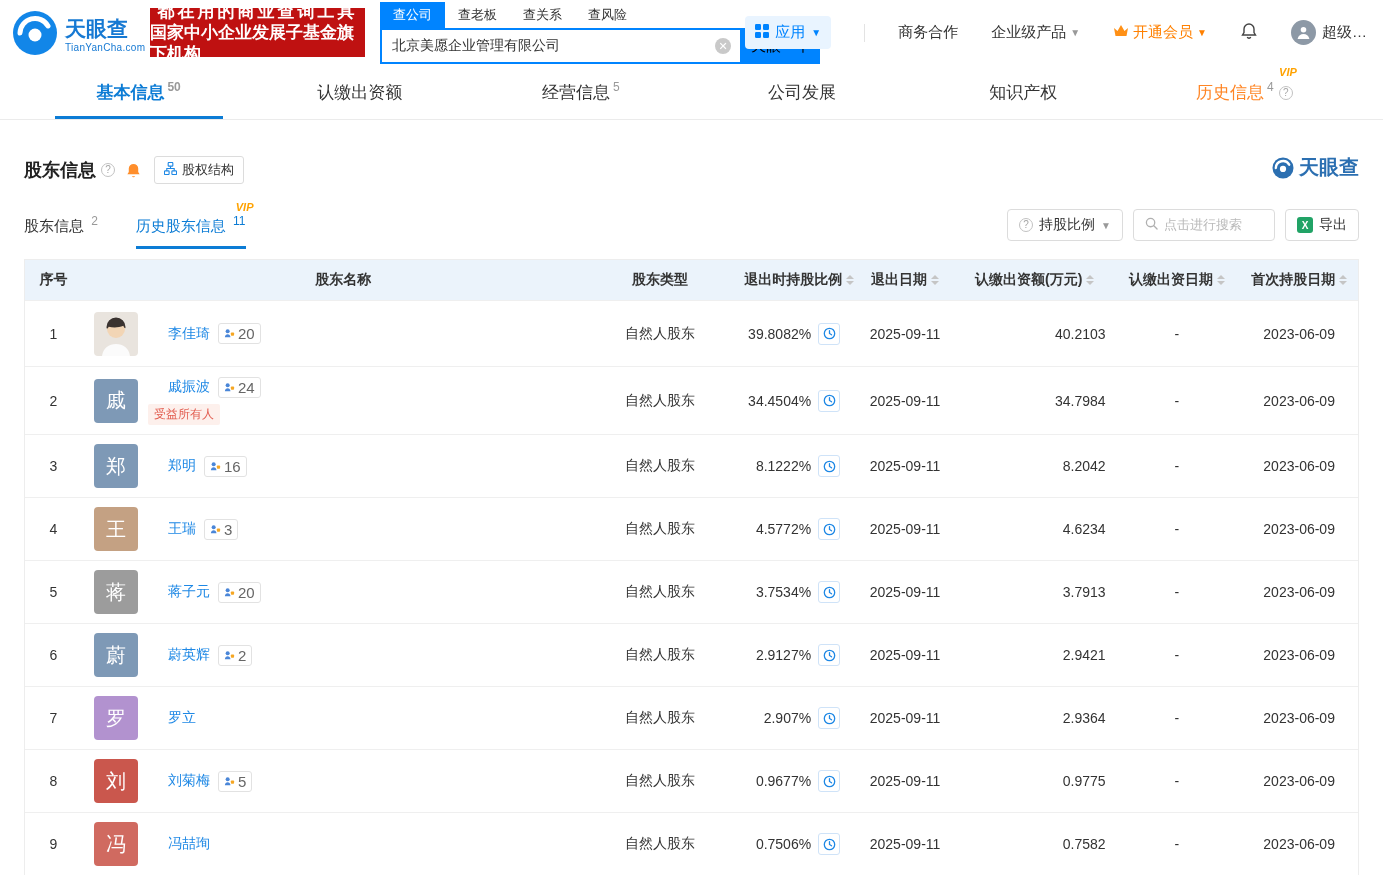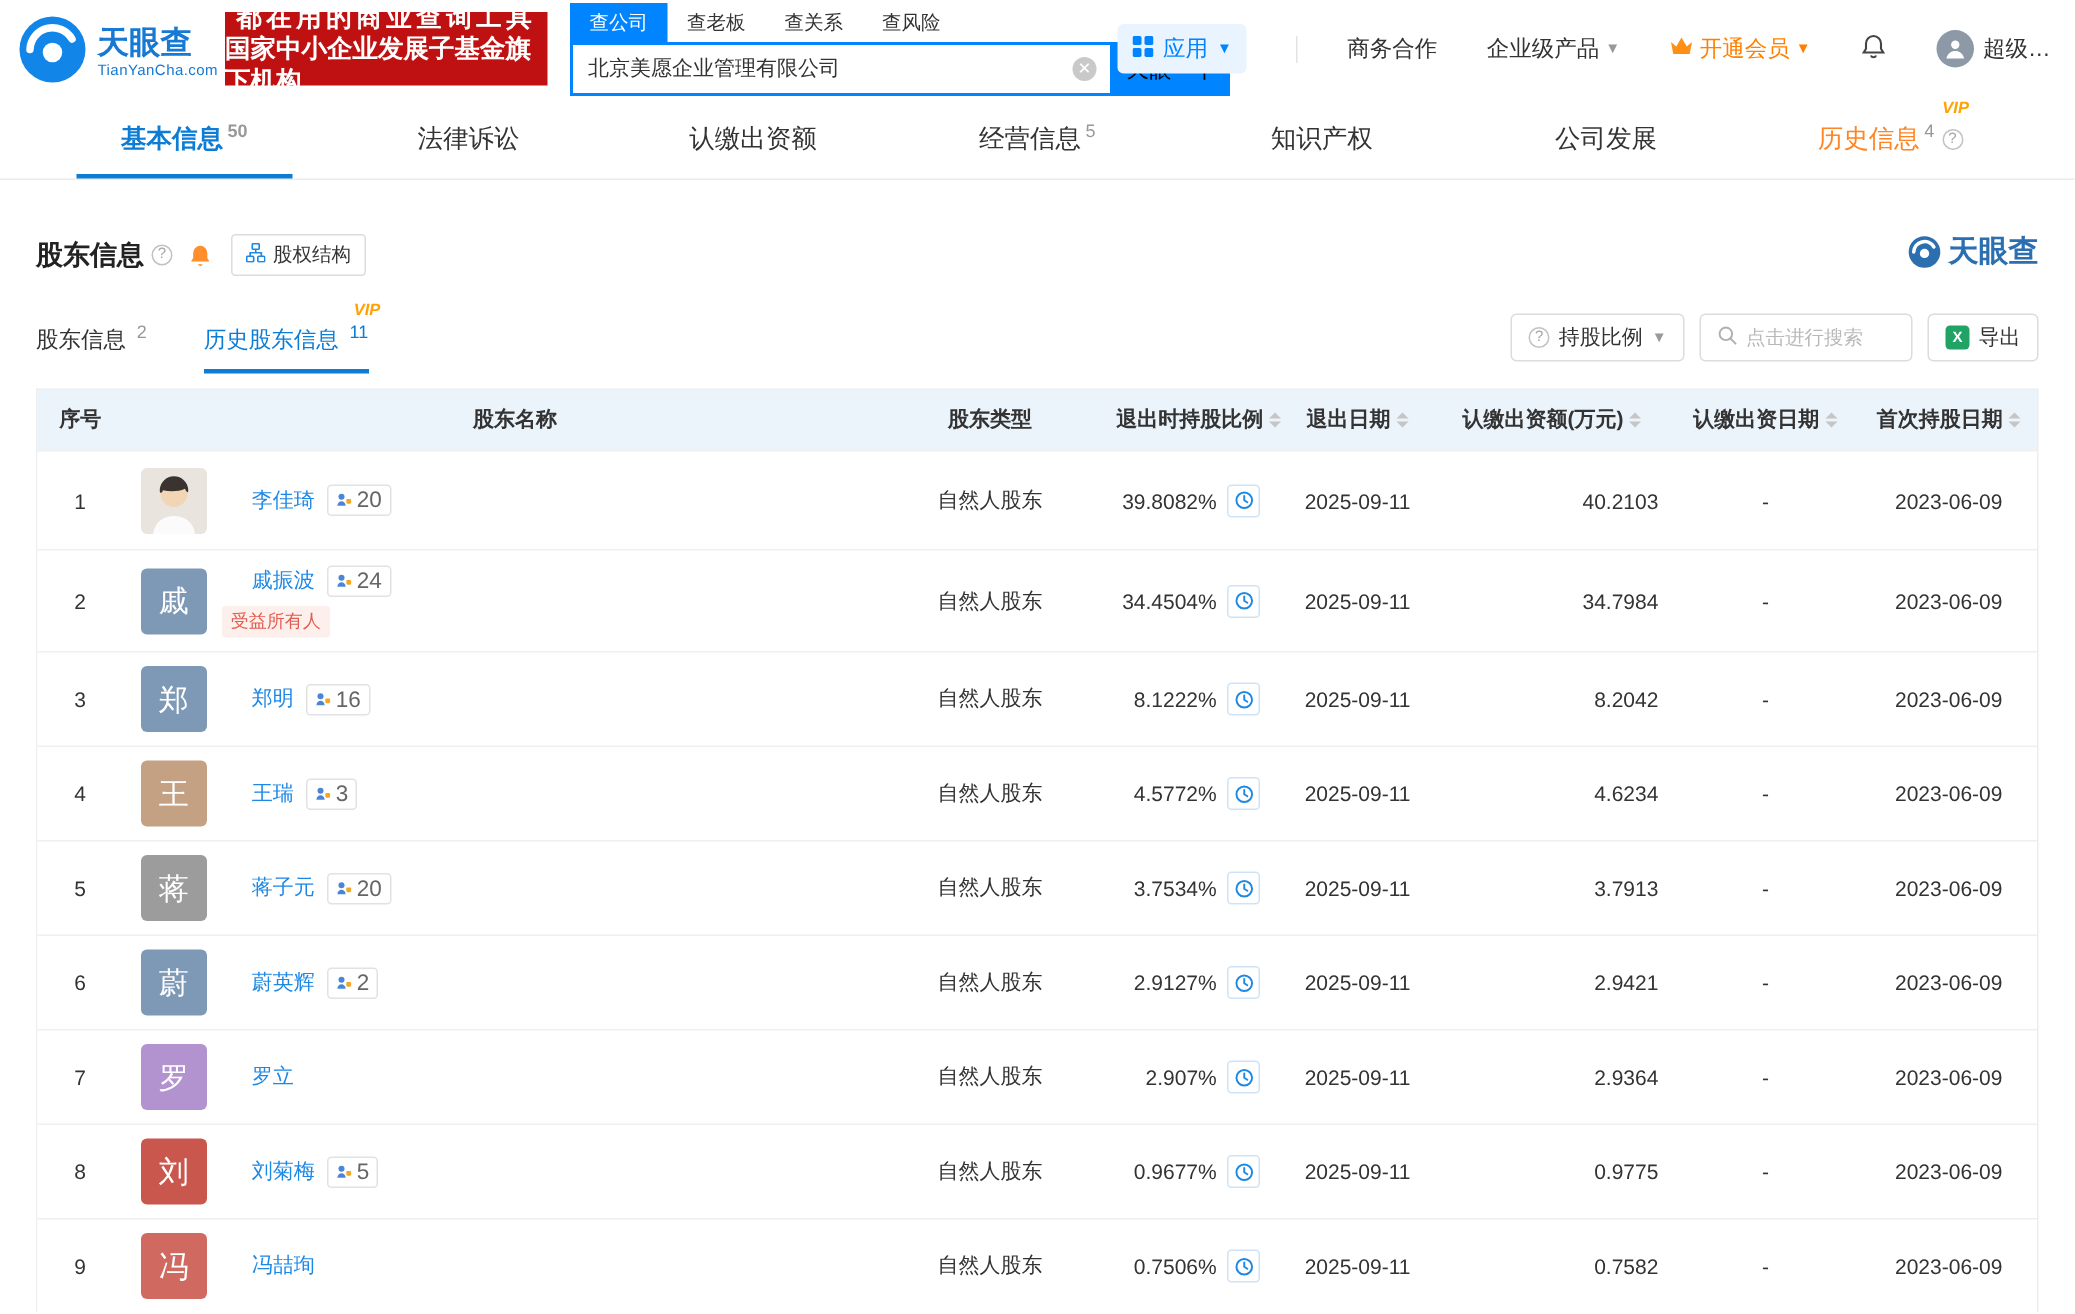--- a/index.html
+++ b/index.html
@@ -182,34 +182,31 @@
     </span>
   </div>
 </div>
 
 <div class="nav">
   <div class="nav-item active">
     <span>基本信息</span>
     <span class="sup">50</span>
   </div>
   <div class="nav-item">
-    <span>法律诉讼</span>
-  </div>
-  <div class="nav-item">
     <span>认缴出资额</span>
   </div>
   <div class="nav-item">
     <span>经营信息</span>
     <span class="sup">5</span>
   </div>
   <div class="nav-item">
+    <span>公司发展</span>
+  </div>
+  <div class="nav-item">
     <span>知识产权</span>
-  </div>
-  <div class="nav-item">
-    <span>公司发展</span>
   </div>
   <div class="nav-item history">
     <span class="nav-rel">
       <span>历史信息</span>
       <span class="sup">4</span>
       <span class="vip-mini">VIP</span>
       <span class="q-circle">?</span>
     </span>
   </div>
 </div>

